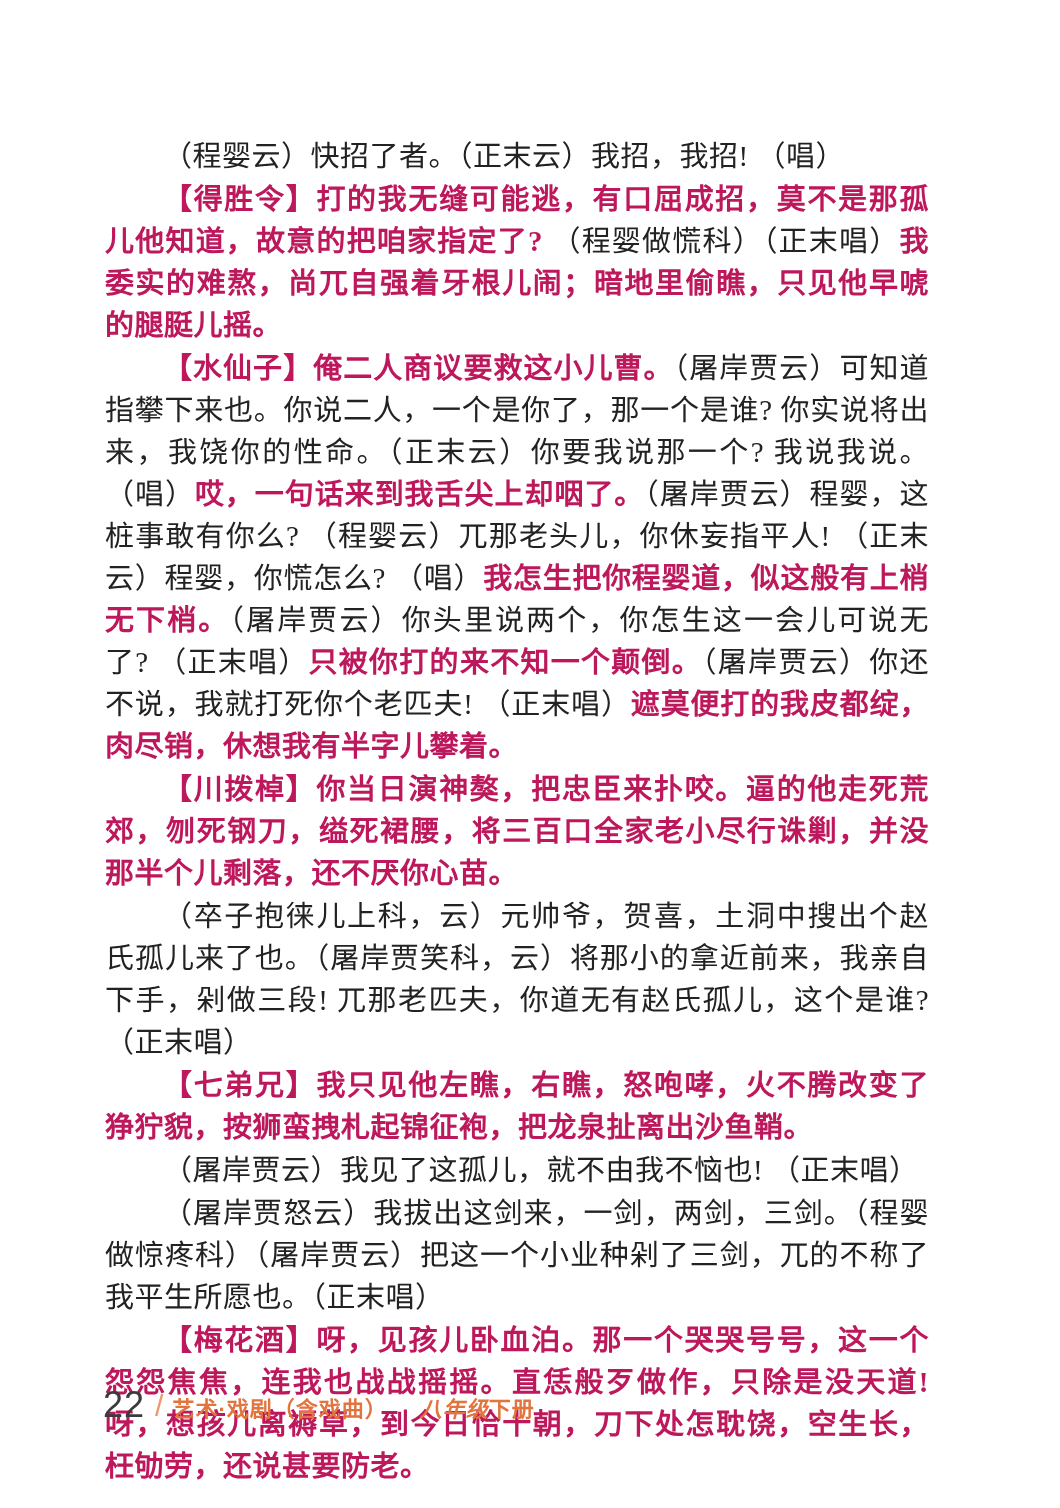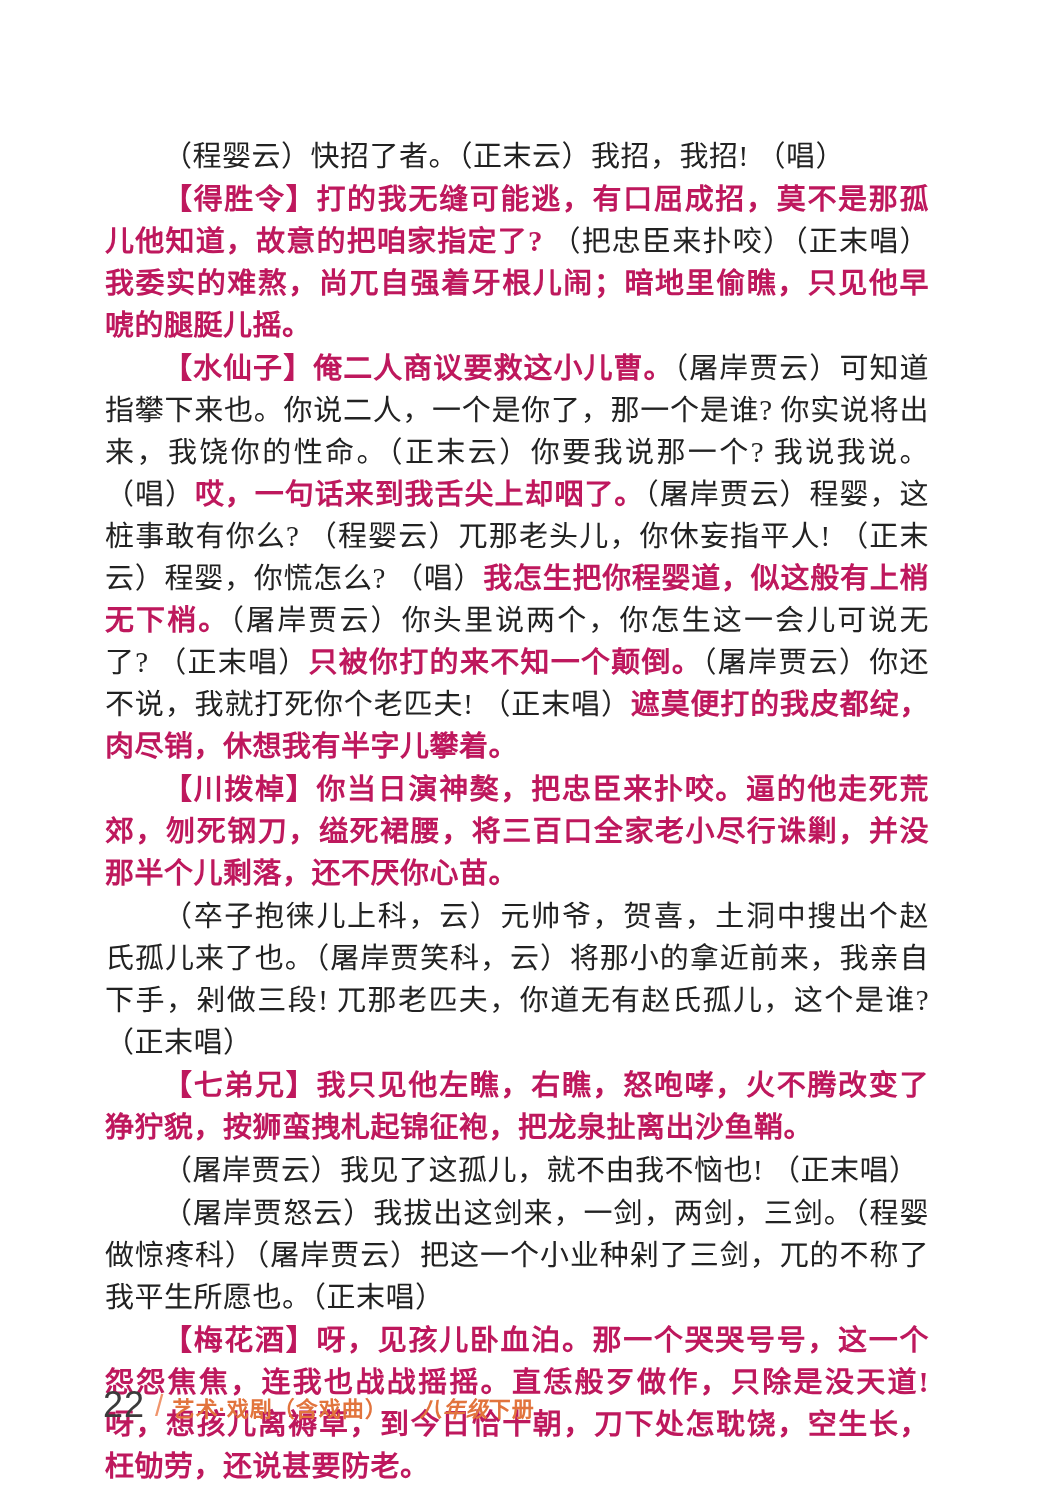--- a/index.html
+++ b/index.html
@@ -69,21 +69,21 @@
   .grade  { margin-left: 32px; font-style: italic; }
   .volume { }
 </style>
 </head>
 <body>
 
 <div class="page">
 
   <div class="content">
       <p class="para"><span class="run">（程婴云）快招了者。（正末云）我招，我招! （唱）</span></p>
-      <p class="para"><span class="run bold">【得胜令】打的我无缝可能逃，有口屈成招，莫不是那孤儿他知道，故意的把咱家指定了? </span><span class="run">（把忠臣来扑咬）（正末唱）</span><span class="run bold">我委实的难熬，尚兀自强着牙根儿闹；暗地里偷瞧，只见他早唬的腿脡儿摇。</span></p>
+      <p class="para"><span class="run bold">【得胜令】打的我无缝可能逃，有口屈成招，莫不是那孤儿他知道，故意的把咱家指定了? </span><span class="run">（程婴做慌科）（正末唱）</span><span class="run bold">我委实的难熬，尚兀自强着牙根儿闹；暗地里偷瞧，只见他早唬的腿脡儿摇。</span></p>
       <p class="para"><span class="run bold">【水仙子】俺二人商议要救这小儿曹。</span><span class="run">（屠岸贾云）可知道指攀下来也。你说二人，一个是你了，那一个是谁? 你实说将出来，我饶你的性命。（正末云）你要我说那一个? 我说我说。（唱）</span><span class="run bold">哎，一句话来到我舌尖上却咽了。</span><span class="run">（屠岸贾云）程婴，这桩事敢有你么? （程婴云）兀那老头儿，你休妄指平人! （正末云）程婴，你慌怎么? （唱）</span><span class="run bold">我怎生把你程婴道，似这般有上梢无下梢。</span><span class="run">（屠岸贾云）你头里说两个，你怎生这一会儿可说无了? （正末唱）</span><span class="run bold">只被你打的来不知一个颠倒。</span><span class="run">（屠岸贾云）你还不说，我就打死你个老匹夫! （正末唱）</span><span class="run bold">遮莫便打的我皮都绽，肉尽销，休想我有半字儿攀着。</span></p>
       <p class="para"><span class="run bold">【川拨棹】你当日演神獒，把忠臣来扑咬。逼的他走死荒郊，刎死钢刀，缢死裙腰，将三百口全家老小尽行诛剿，并没那半个儿剩落，还不厌你心苗。</span></p>
       <p class="para"><span class="run">（卒子抱徕儿上科，云）元帅爷，贺喜，土洞中搜出个赵氏孤儿来了也。（屠岸贾笑科，云）将那小的拿近前来，我亲自下手，剁做三段! 兀那老匹夫，你道无有赵氏孤儿，这个是谁? （正末唱）</span></p>
       <p class="para"><span class="run bold">【七弟兄】我只见他左瞧，右瞧，怒咆哮，火不腾改变了狰狞貌，按狮蛮拽札起锦征袍，把龙泉扯离出沙鱼鞘。</span></p>
       <p class="para"><span class="run">（屠岸贾云）我见了这孤儿，就不由我不恼也! （正末唱）</span></p>
       <p class="para"><span class="run">（屠岸贾怒云）我拔出这剑来，一剑，两剑，三剑。（程婴做惊疼科）（屠岸贾云）把这一个小业种剁了三剑，兀的不称了我平生所愿也。（正末唱）</span></p>
       <p class="para"><span class="run bold">【梅花酒】呀，见孩儿卧血泊。那一个哭哭号号，这一个怨怨焦焦，连我也战战摇摇。直恁般歹做作，只除是没天道! 呀，想孩儿离褥草，到今日恰十朝，刀下处怎耽饶，空生长，枉劬劳，还说甚要防老。</span></p>
     </div>
 
   <div class="footer">

